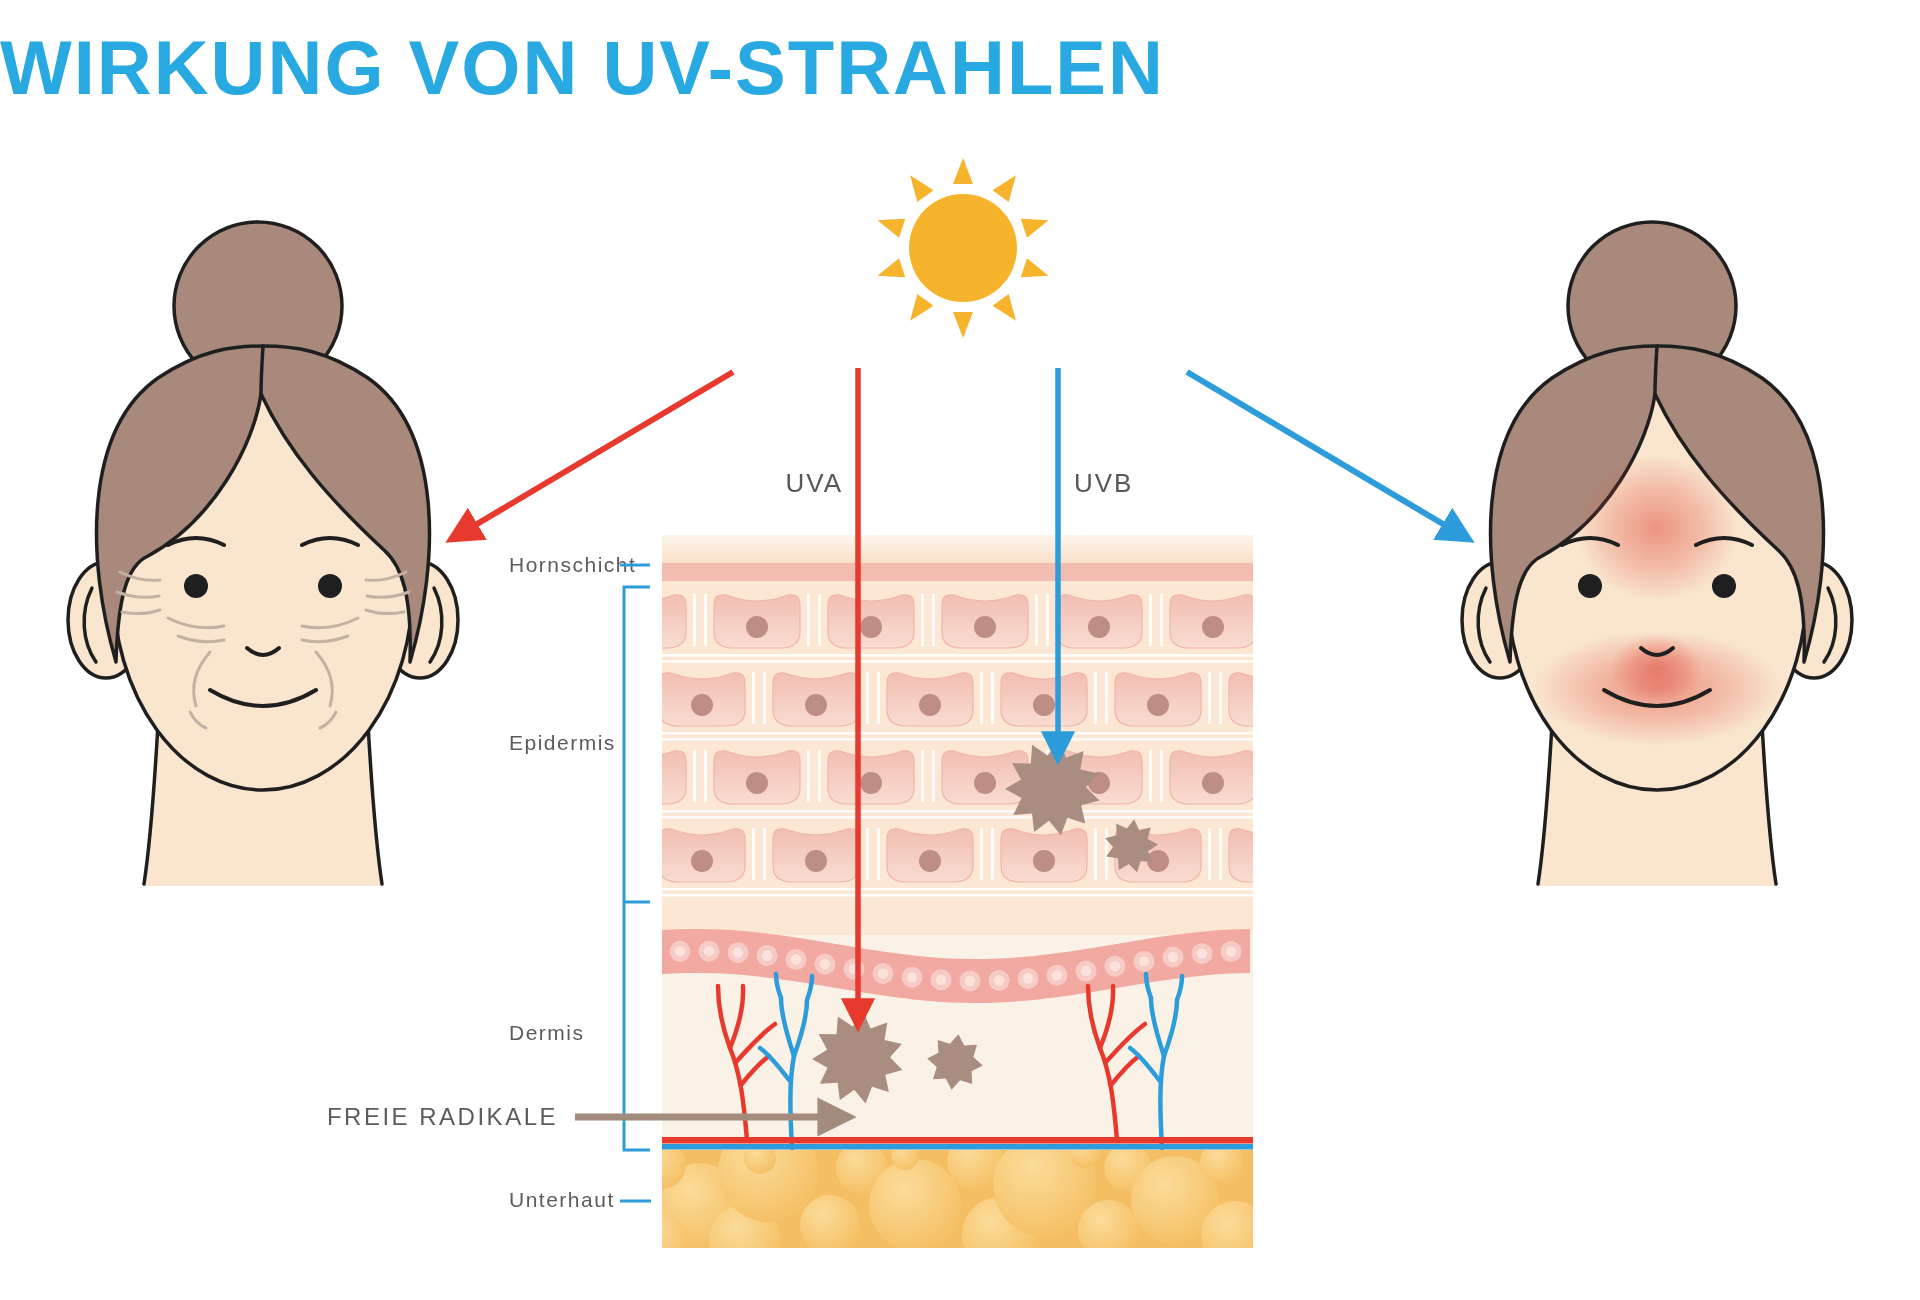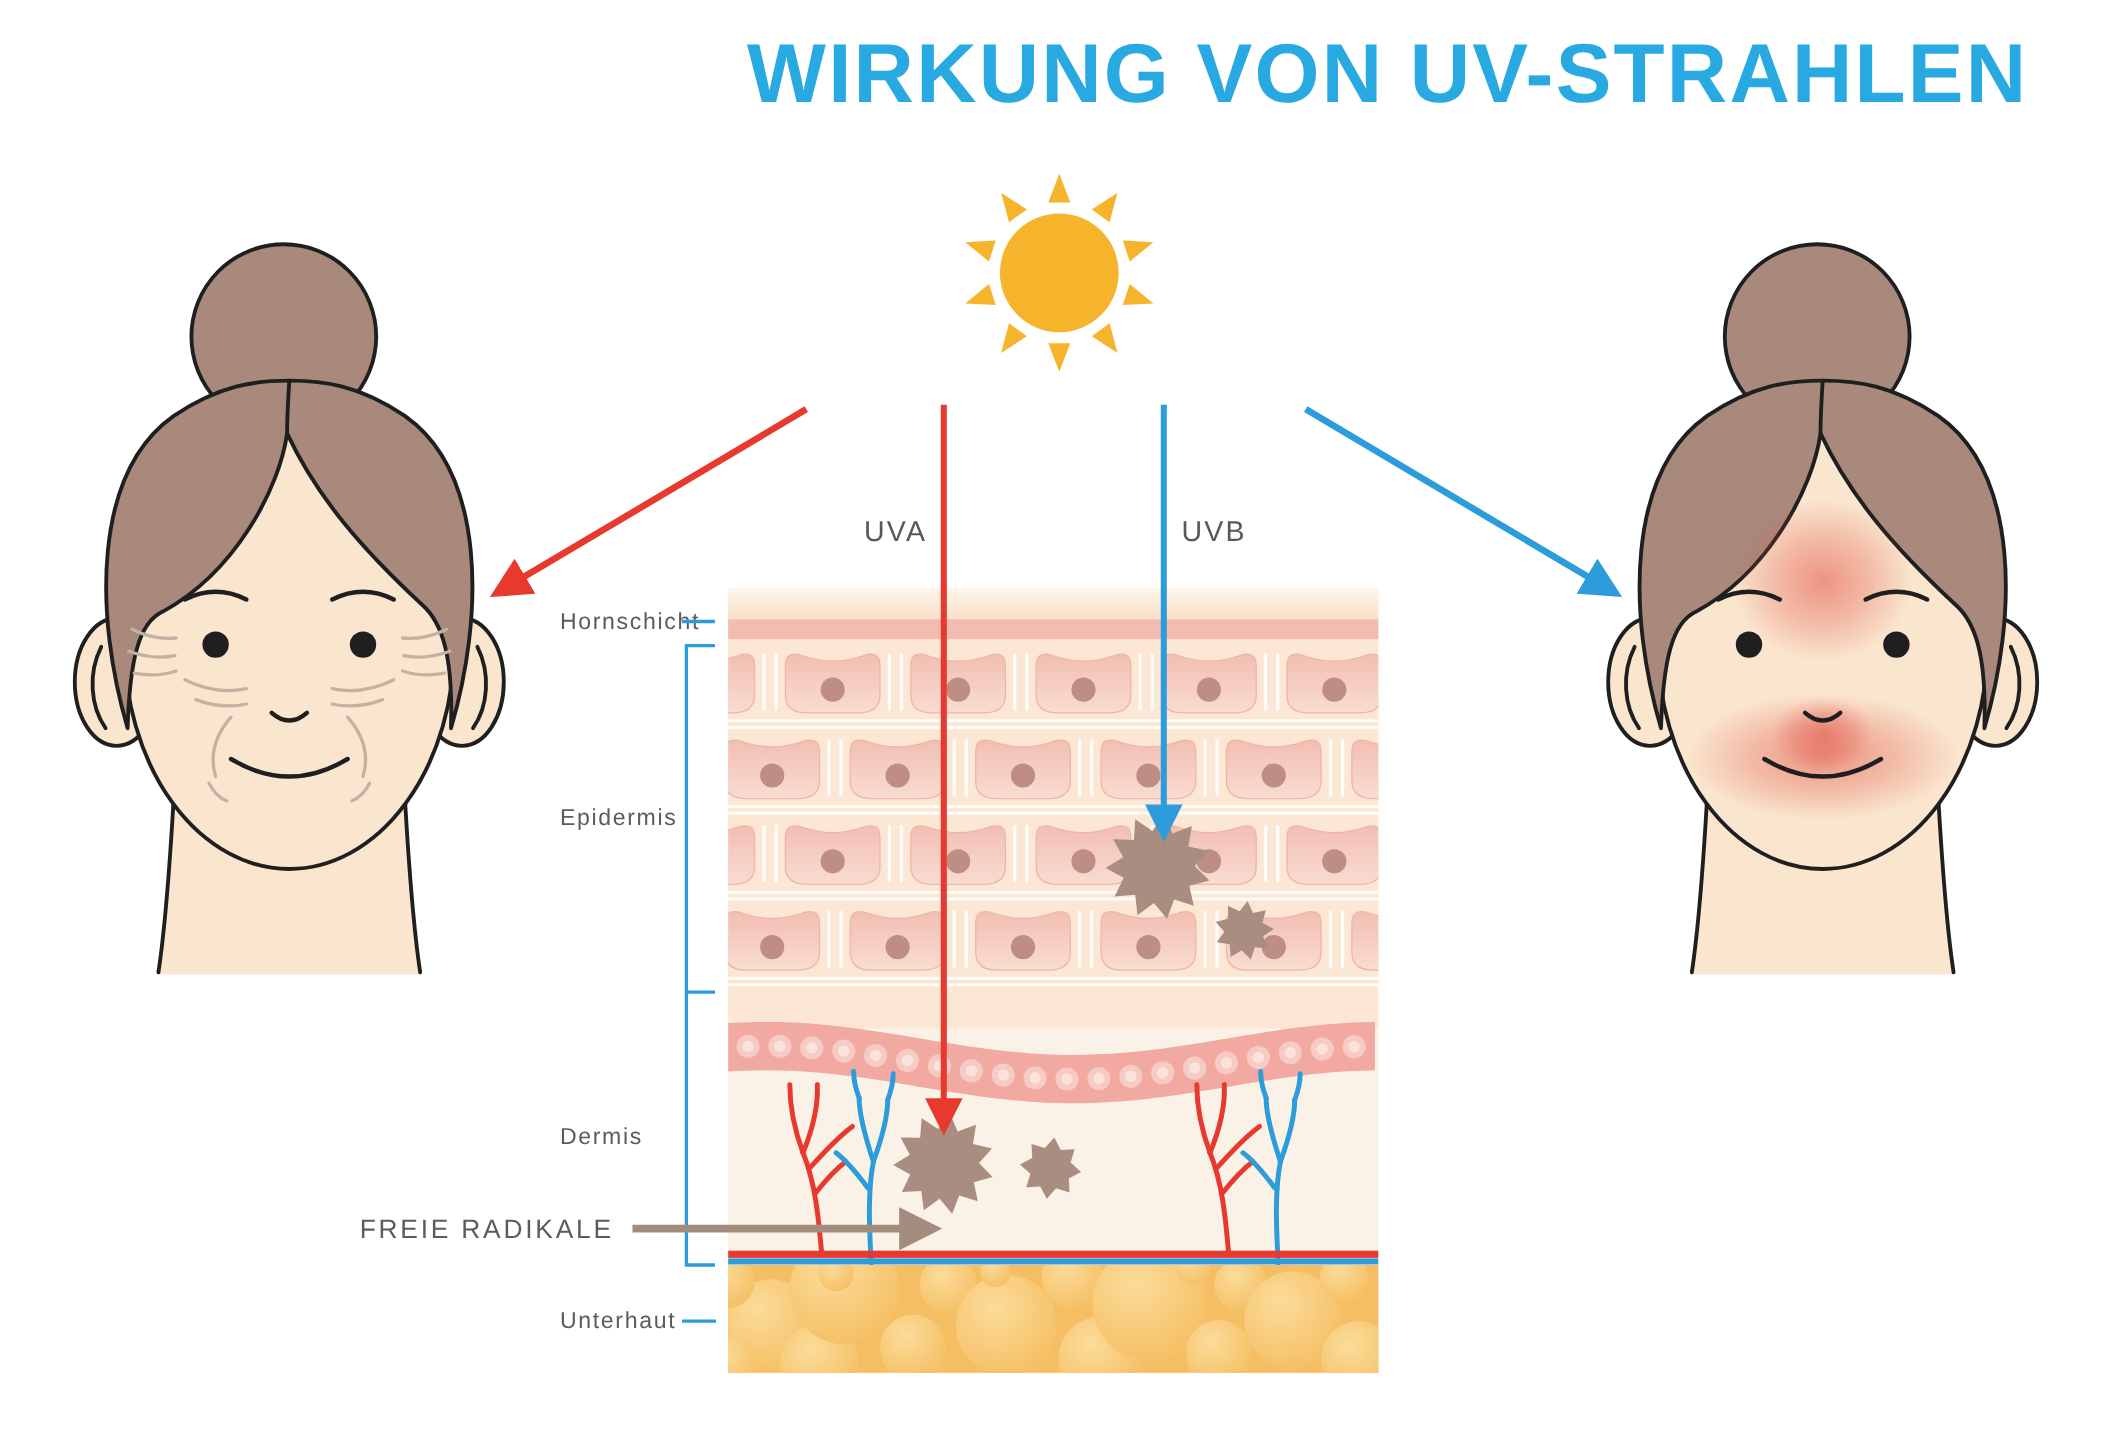--- a/index.html
+++ b/index.html
@@ -7,21 +7,21 @@
     --radical-brown:#A98D80; --arrow-brown:#A38B7E; --sun:#F6B42C; --hair:#A8897C;
     --skin:#FAE6CF; --outline:#1F1F1F; --hornschicht-band:#F3BCB1; --epidermis-bg:#FBE7D4;
     --cell-light:#F9DCD2; --cell-dark:#F2BEB2; --cell-stroke:#EFB5A8; --nucleus:#BE8D83;
     --basal-band:#F1A9A1; --ring-outer:#F7CBC5; --ring-inner:#FBE2DC; --dermis-bg:#FAF2E7;
     --fat-base:#F5BE62; --fat-light:#FBDC9A; --surface-light:#FEF4EA; --redness:#E05243;
     --wrinkle:#C3B2A4;
   }
   html,body{margin:0;padding:0;background:#ffffff;}
   body{width:1920px;height:1300px;position:relative;overflow:hidden;font-family:"Liberation Sans",sans-serif;}
   h1#title{
-    position:absolute;top:24px;left:0;width:1844px;margin:0;text-align:right;
+    position:absolute;top:24px;left:0;width:1844px;margin:0;text-align:left;
     color:var(--accent-blue);font-size:76px;font-weight:900;letter-spacing:2px;
     font-family:"Liberation Sans",sans-serif;
   }
   svg#scene{position:absolute;top:0;left:0;}
   .line{stroke:var(--outline);stroke-width:3.5;fill:none;stroke-linecap:round;}
   .line4{stroke:var(--outline);stroke-width:4;fill:none;stroke-linecap:round;}
   .skin-fill{fill:var(--skin);}
   .skin-stroke{fill:var(--skin);stroke:var(--outline);stroke-width:3.5;}
   .hair-stroke{fill:var(--hair);stroke:var(--outline);stroke-width:3.5;stroke-linejoin:round;}
   .wrinkle{stroke:var(--wrinkle);stroke-width:3;fill:none;stroke-linecap:round;}

